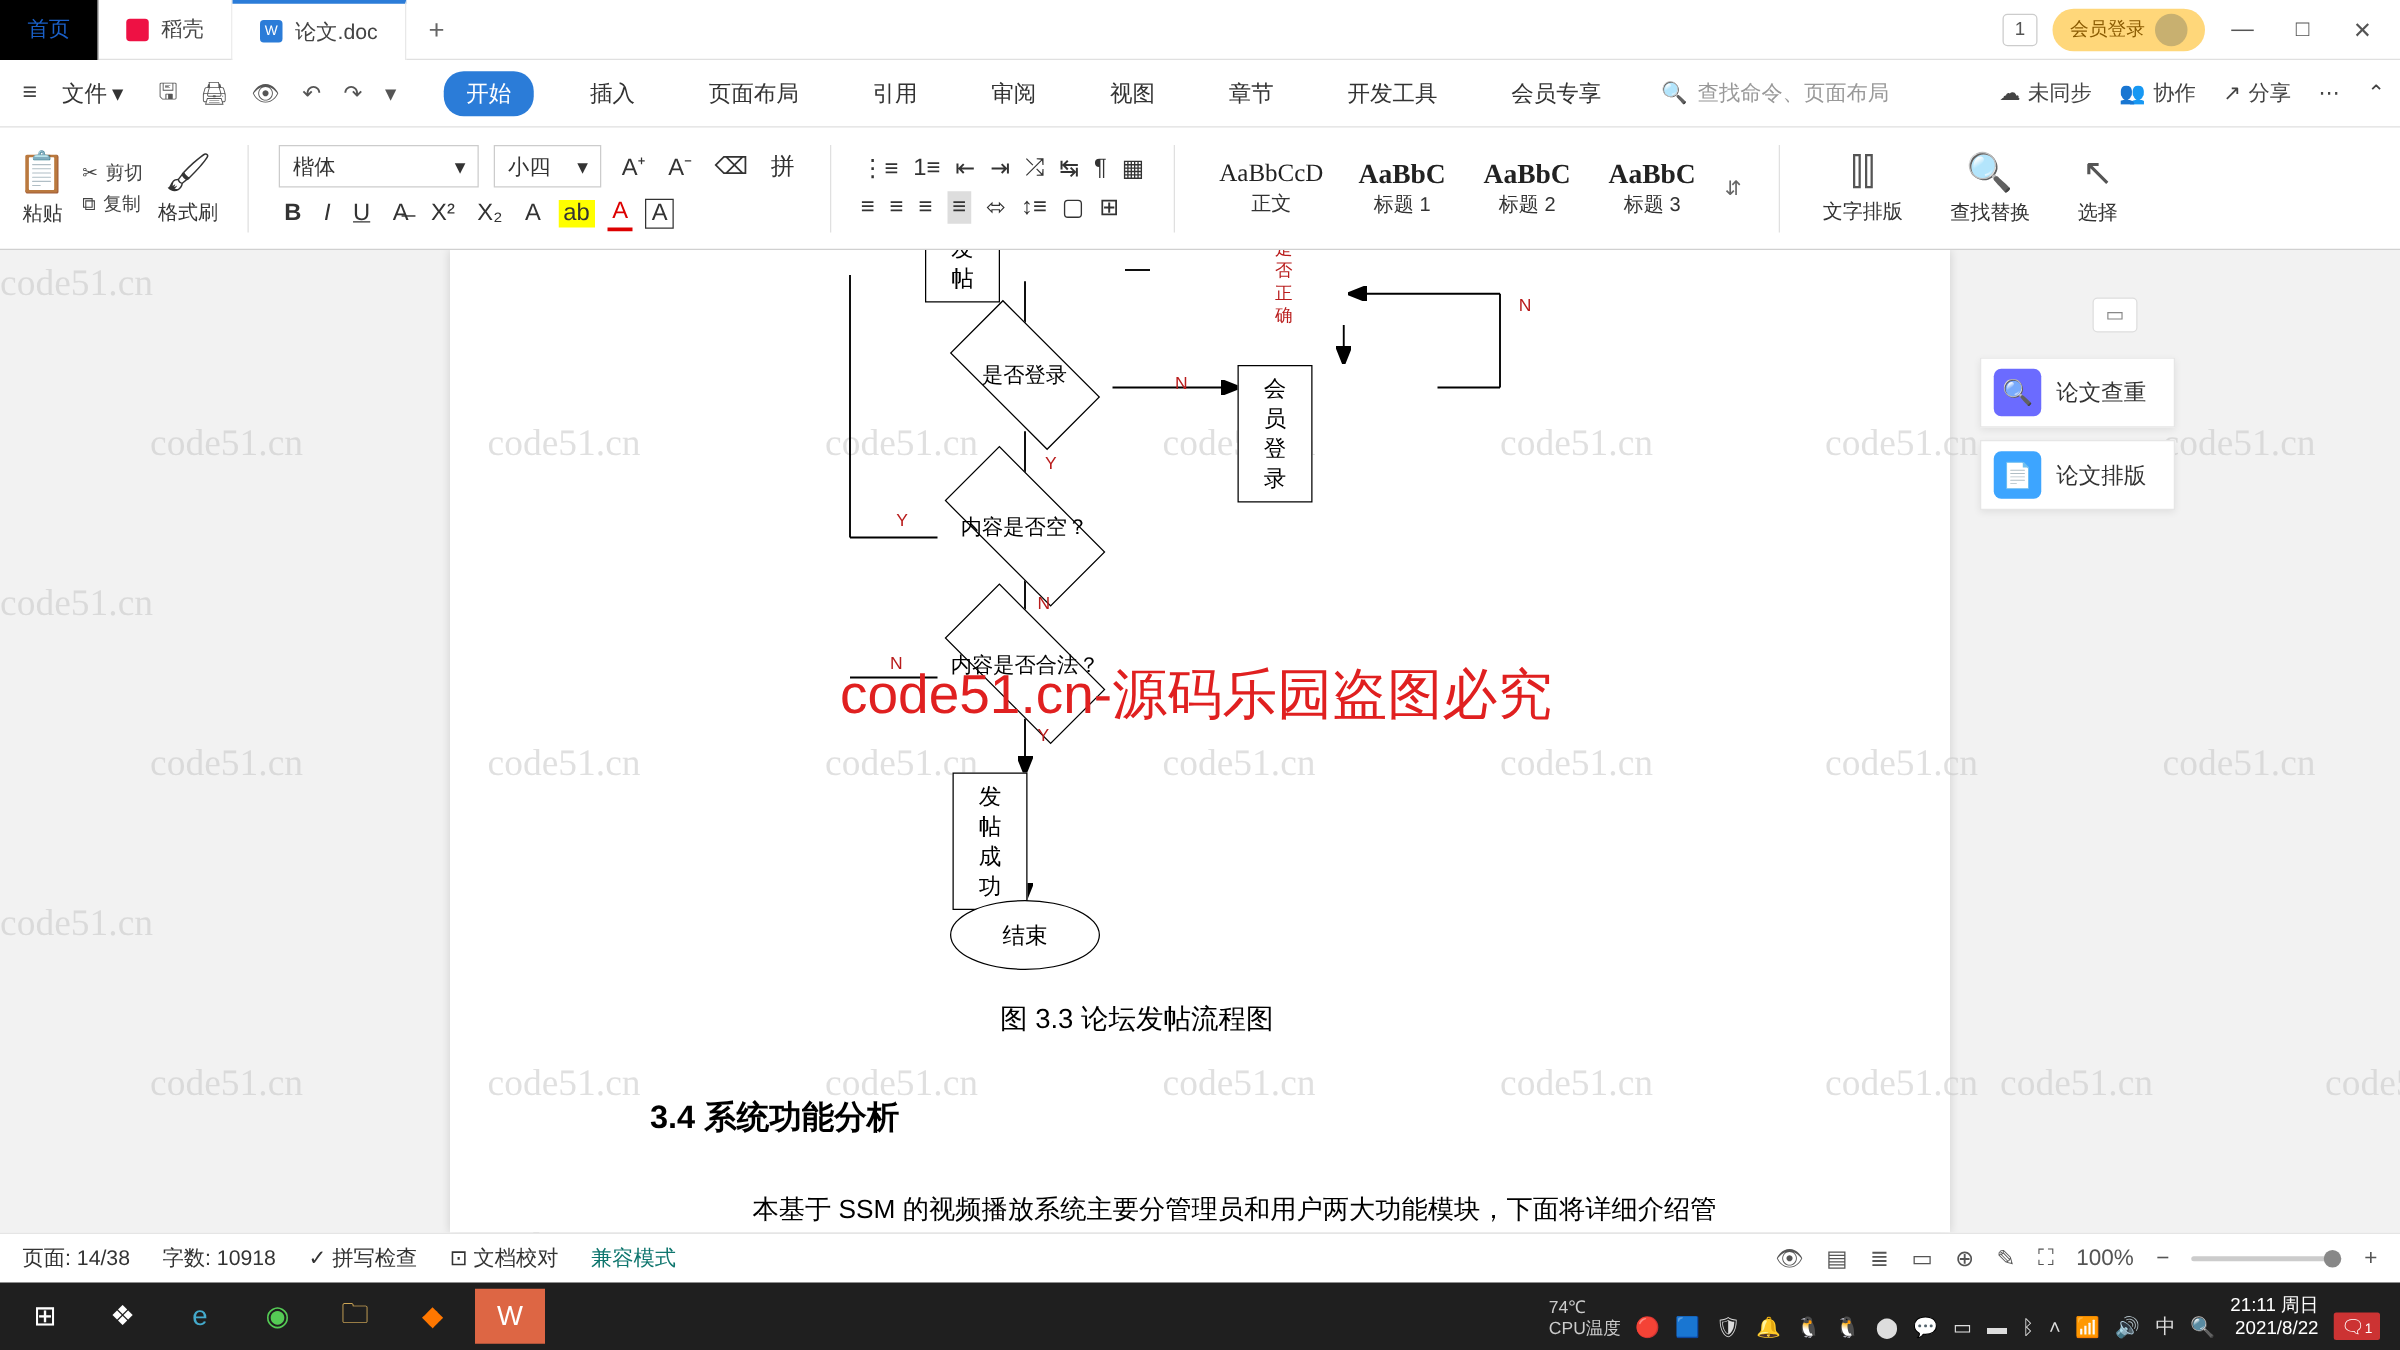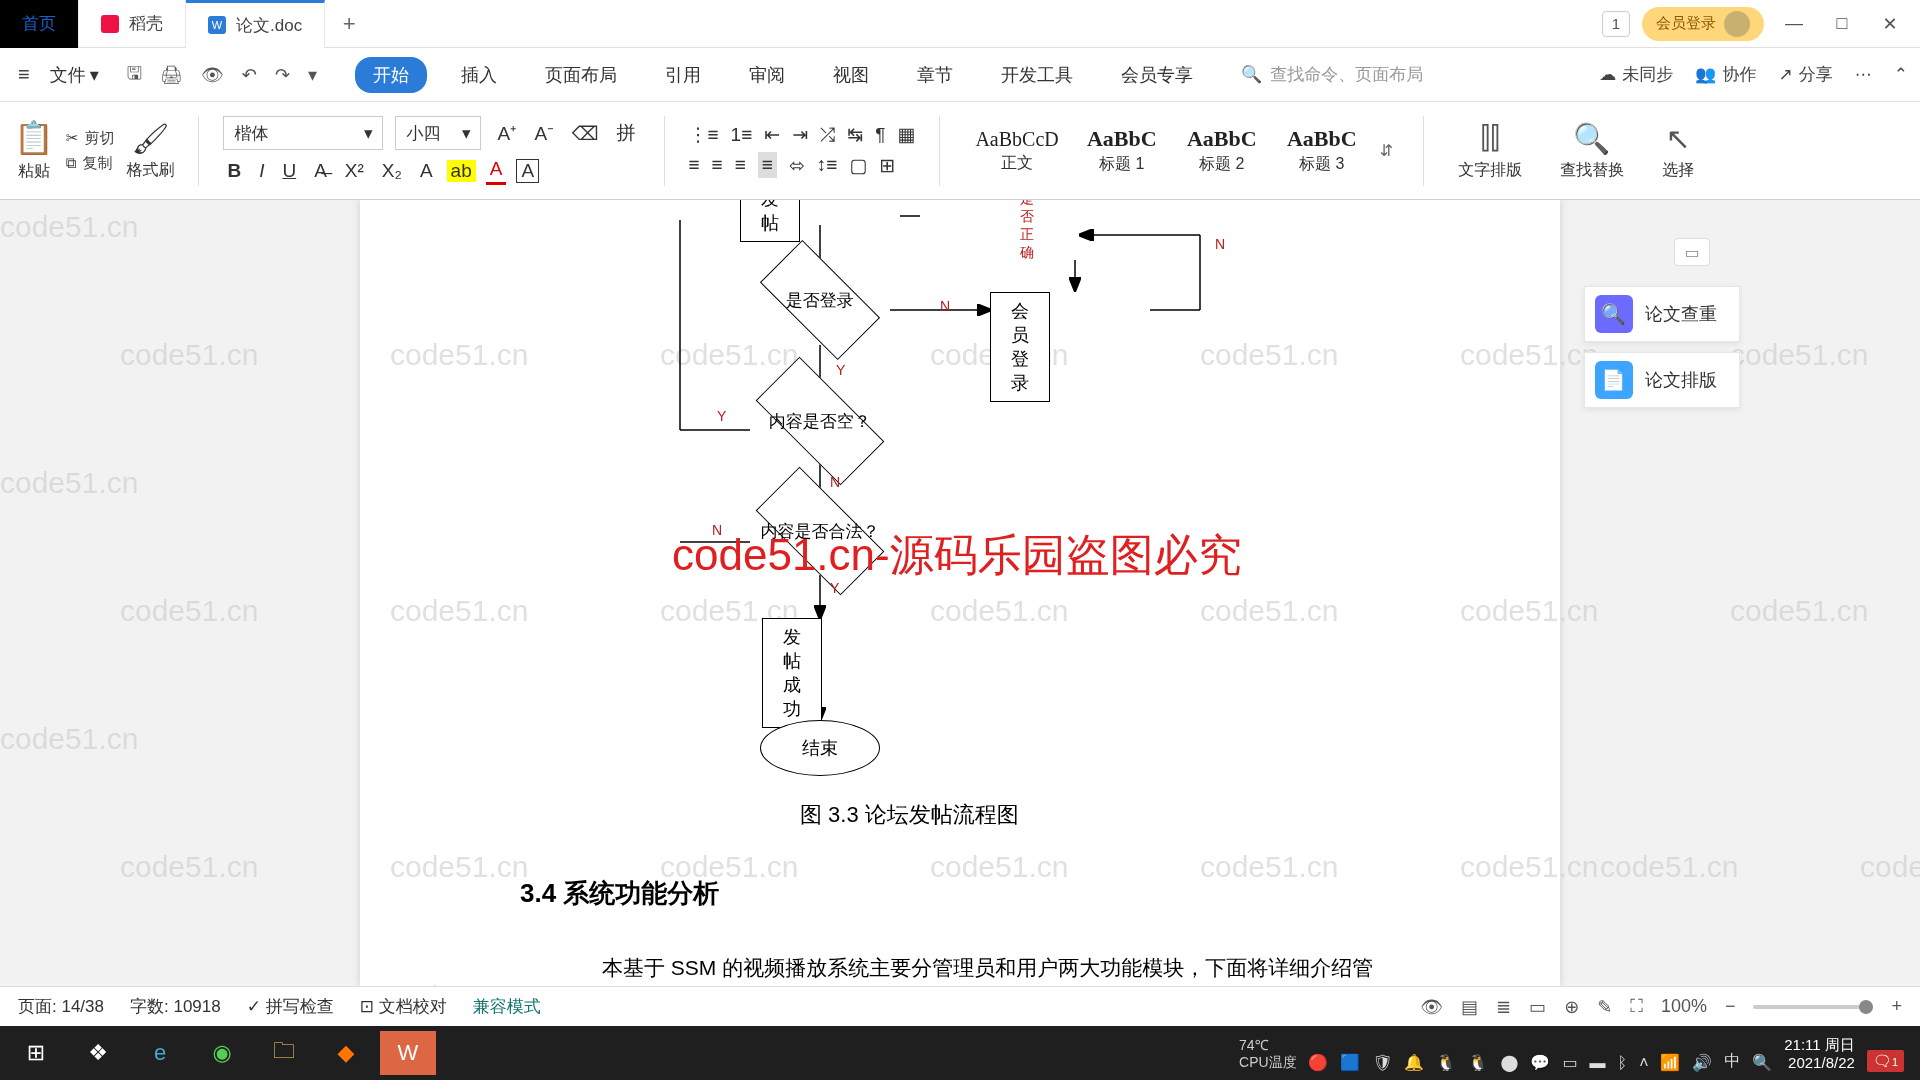--- a/index.html
+++ b/index.html
@@ -11,21 +11,21 @@
 .tab-icon{width:18px;height:18px;display:inline-block}
 .new-tab{width:48px;height:48px;display:flex;align-items:center;justify-content:center;font-size:22px;color:#666;cursor:pointer}
 .titlebar-right{margin-left:auto;display:flex;align-items:center;gap:12px;padding-right:12px}
 .tb-btn{width:36px;height:36px;display:flex;align-items:center;justify-content:center;color:#555;font-size:18px}
 .guest-login{background:#ffd77a;border-radius:18px;padding:4px 14px 4px 14px;display:flex;align-items:center;gap:8px;font-size:15px;color:#8a5a00}
 .avatar{width:26px;height:26px;border-radius:50%;background:#c8b070}
 .menubar{height:54px;display:flex;align-items:center;border-bottom:1px solid #e0e0e0;padding:0 12px;gap:6px}
 .hamburger{font-size:20px;color:#444;padding:0 6px}
 .file-btn{font-size:18px;color:#333;padding:0 8px;display:flex;align-items:center;gap:4px}
 .qat{display:flex;align-items:center;gap:18px;padding:0 14px;color:#555;font-size:18px}
-.menu-tabs{display:flex;align-items:center;gap:20px;margin-left:18px}
+.menu-tabs{display:flex;align-items:center;gap:31px;margin-left:18px}
 .menu-tab{font-size:18px;color:#333;padding:6px 14px;cursor:pointer}
 .menu-tab.active{background:#2b7cd8;color:#fff;border-radius:16px;padding:6px 18px}
 .search-box{margin-left:28px;display:flex;align-items:center;gap:8px;color:#999;font-size:17px}
 .menu-right{margin-left:auto;display:flex;align-items:center;gap:22px;color:#444;font-size:17px}
 .menu-right-item{display:flex;align-items:center;gap:6px}
 .ribbon{height:98px;display:flex;align-items:center;border-bottom:1px solid #d0d0d0;padding:0 14px;gap:18px}
 .rgroup{display:flex;flex-direction:column;gap:6px;align-items:center;justify-content:center;height:100%;font-size:16px;color:#333}
 .rgroup-row{display:flex;align-items:center;gap:12px}
 .paste-big{display:flex;flex-direction:column;align-items:center;font-size:16px;gap:4px}
 .clip-small{display:flex;flex-direction:column;gap:6px;font-size:15px;color:#444}
@@ -39,21 +39,21 @@
 .styles-strip{display:flex;align-items:center;gap:4px}
 .style-box{border:1px solid transparent;padding:4px 10px;text-align:center;min-width:96px;cursor:pointer}
 .style-preview{font-family:serif;font-size:20px;color:#222}
 .style-preview.big{font-weight:bold;font-size:22px}
 .style-name{font-size:16px;color:#333;margin-top:2px}
 .big-btn{display:flex;flex-direction:column;align-items:center;gap:4px;font-size:16px;color:#333;padding:0 10px}
 .big-btn .icon{font-size:30px;color:#555}
 .workspace{position:relative;height:calc(1080px - 48px - 54px - 98px - 40px - 54px);background:#f2f2f2;overflow:hidden}
 .page{position:absolute;left:360px;top:0;width:1200px;height:100%;background:#fff;box-shadow:0 0 8px rgba(0,0,0,.15)}
 .watermarks{position:absolute;inset:0;pointer-events:none}
-.wm{position:absolute;color:#c8c8c8;font-size:30px;opacity:.55;font-family:Liberation Sans, sans-serif}
+.wm{position:absolute;color:#c8c8c8;font-size:30px;opacity:.55;font-family:Liberation Serif, serif}
 .red-overlay{position:absolute;color:#e02020;font-size:44px;font-weight:500;left:680px;top:520px;white-space:nowrap}
 .flowchart{position:absolute;left:640px;top:0}
 .fc-box{position:absolute;border:1.5px solid #000;background:#fff;padding:6px 20px;font-size:18px;text-align:center}
 .fc-diamond{position:absolute;border:1.5px solid #000;background:#fff;width:170px;height:80px;display:flex;align-items:center;justify-content:center;font-size:17px;transform:rotate(45deg)}
 .fc-diamond span{transform:rotate(-45deg);white-space:nowrap}
 .fc-oval{position:absolute;border:1.5px solid #000;background:#fff;border-radius:50%;width:120px;height:56px;display:flex;align-items:center;justify-content:center;font-size:18px}
 .fc-label{position:absolute;font-size:14px;color:#b91c1c}
 .caption{position:absolute;left:800px;top:762px;font-size:22px;color:#000}
 .heading{position:absolute;left:520px;top:838px;font-size:26px;font-weight:bold;color:#000}
 .para{position:absolute;left:560px;top:912px;width:820px;font-size:21px;line-height:1.9;color:#000;text-indent:2em}

